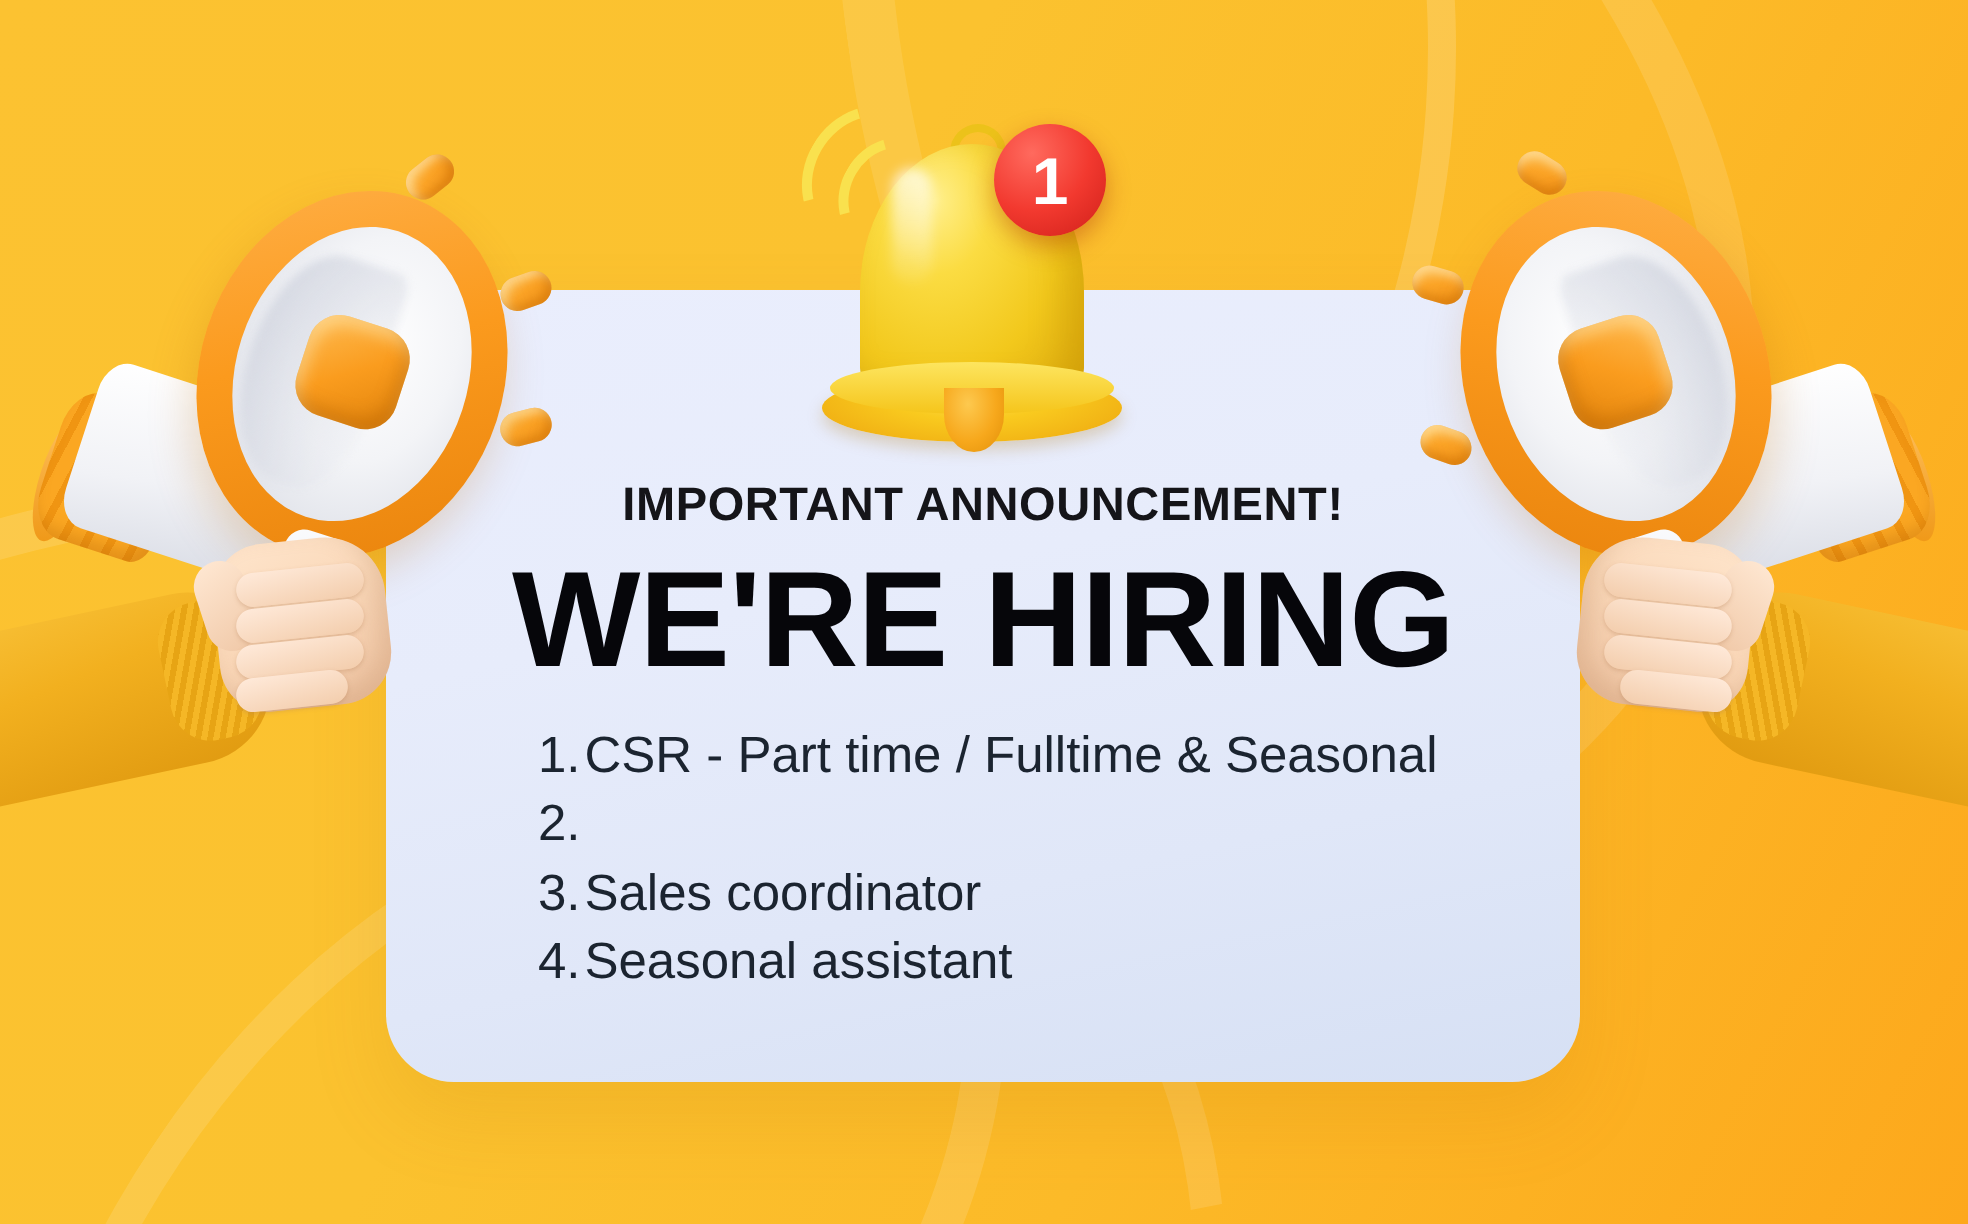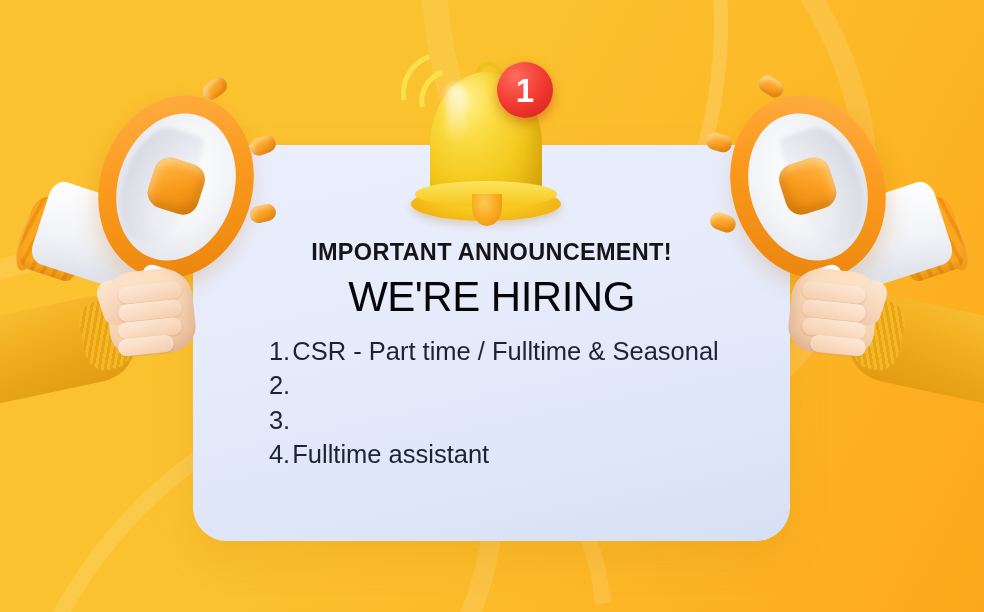--- a/index.html
+++ b/index.html
@@ -89,22 +89,22 @@
   }
   .kicker {
     font-size: 23.5px;
     letter-spacing: 0.3px;
     font-weight: 600;
     color: #151519;
     margin: 0 0 10px 0;
     line-height: 1;
   }
   .headline {
-    font-size: 42px;
-    font-weight: 400;
+    font-size: 68px;
+    font-weight: 700;
     letter-spacing: -0.5px;
     color: #06060a;
     margin: 0 0 20px 0;
     line-height: 1.05;
   }
   .joblist {
     list-style: none;
     margin: 0;
     padding: 0;
     display: inline-block;
@@ -405,24 +405,25 @@
       <ul class="joblist">
         <li>
           <span class="num">1.</span>
           <span>CSR - Part time / Fulltime &amp; Seasonal</span>
         </li>
         <li>
           <span class="num">2.</span>
         </li>
         <li>
           <span class="num">3.</span>
+          <span>Sales coordinator</span>
         </li>
         <li>
           <span class="num">4.</span>
-          <span>Fulltime assistant</span>
+          <span>Seasonal assistant</span>
         </li>
       </ul>
     </div>
   </div>
 
   <div class="pill" style="left:202px; top:80px;  transform:rotate(-38deg);"></div>
   <div class="pill" style="left:250px; top:137px; transform:rotate(-20deg);"></div>
   <div class="pill" style="left:250px; top:205px; transform:rotate(-14deg);"></div>
 
   <div class="pill" style="left:758px; top:78px;  transform:rotate(32deg);"></div>

